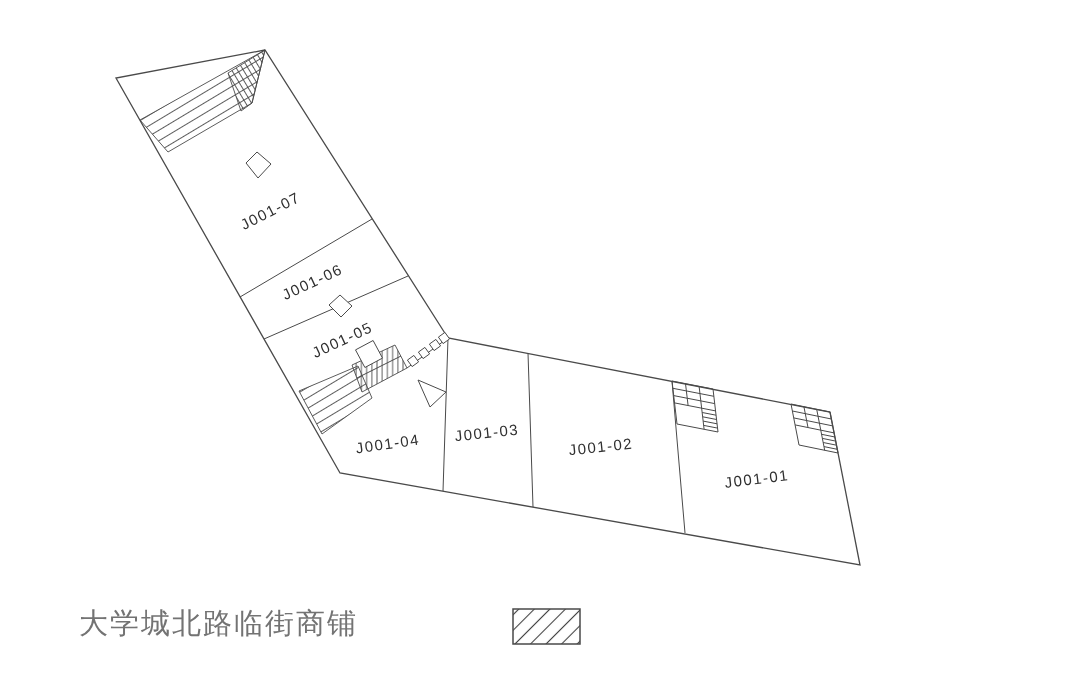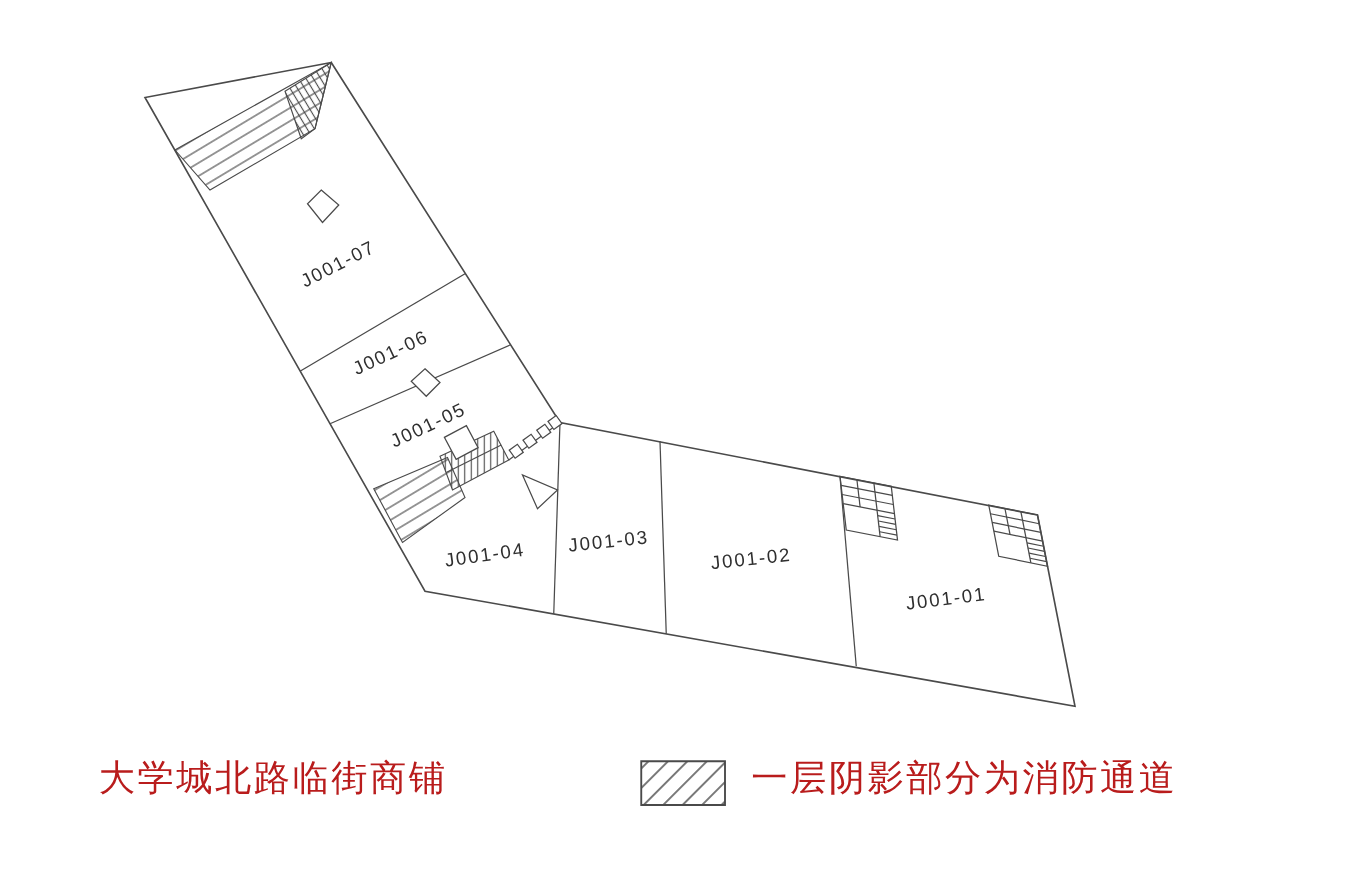--- a/index.html
+++ b/index.html
@@ -16,21 +16,21 @@
     font-size:15px;
     letter-spacing:1.5px;
     fill:#2f2f2f;
     text-anchor:middle;
     dominant-baseline:middle;
   }
   .legend-text{
     position:absolute;
     font-size:29px;
     line-height:36px;
-    color:#b91c1c;
+    color:#737373;
     letter-spacing:2px;
     white-space:nowrap;
   }
   .legend-site{left:79px;top:605px;}
   .legend-note{left:601px;top:605px;}
 </style>
 </head>
 <body>
 
 <div class="canvas">
@@ -99,15 +99,14 @@
         <text x="343" y="341" transform="rotate(-25 343 341)" class="unit-label">J001-05</text>
         <text x="388" y="445" transform="rotate(-8 388 445)" class="unit-label">J001-04</text>
         <text x="487" y="434" transform="rotate(-6 487 434)" class="unit-label">J001-03</text>
         <text x="601" y="448" transform="rotate(-6 601 448)" class="unit-label">J001-02</text>
         <text x="757" y="480" transform="rotate(-7 757 480)" class="unit-label">J001-01</text>
       </g>
   </svg>
 
   <div class="legend-text legend-site">大学城北路临街商铺</div>
 
-  <div class="legend-text legend-note">一层阴影部分为消防通道</div>
 
 </div>
 
 </body></html>

